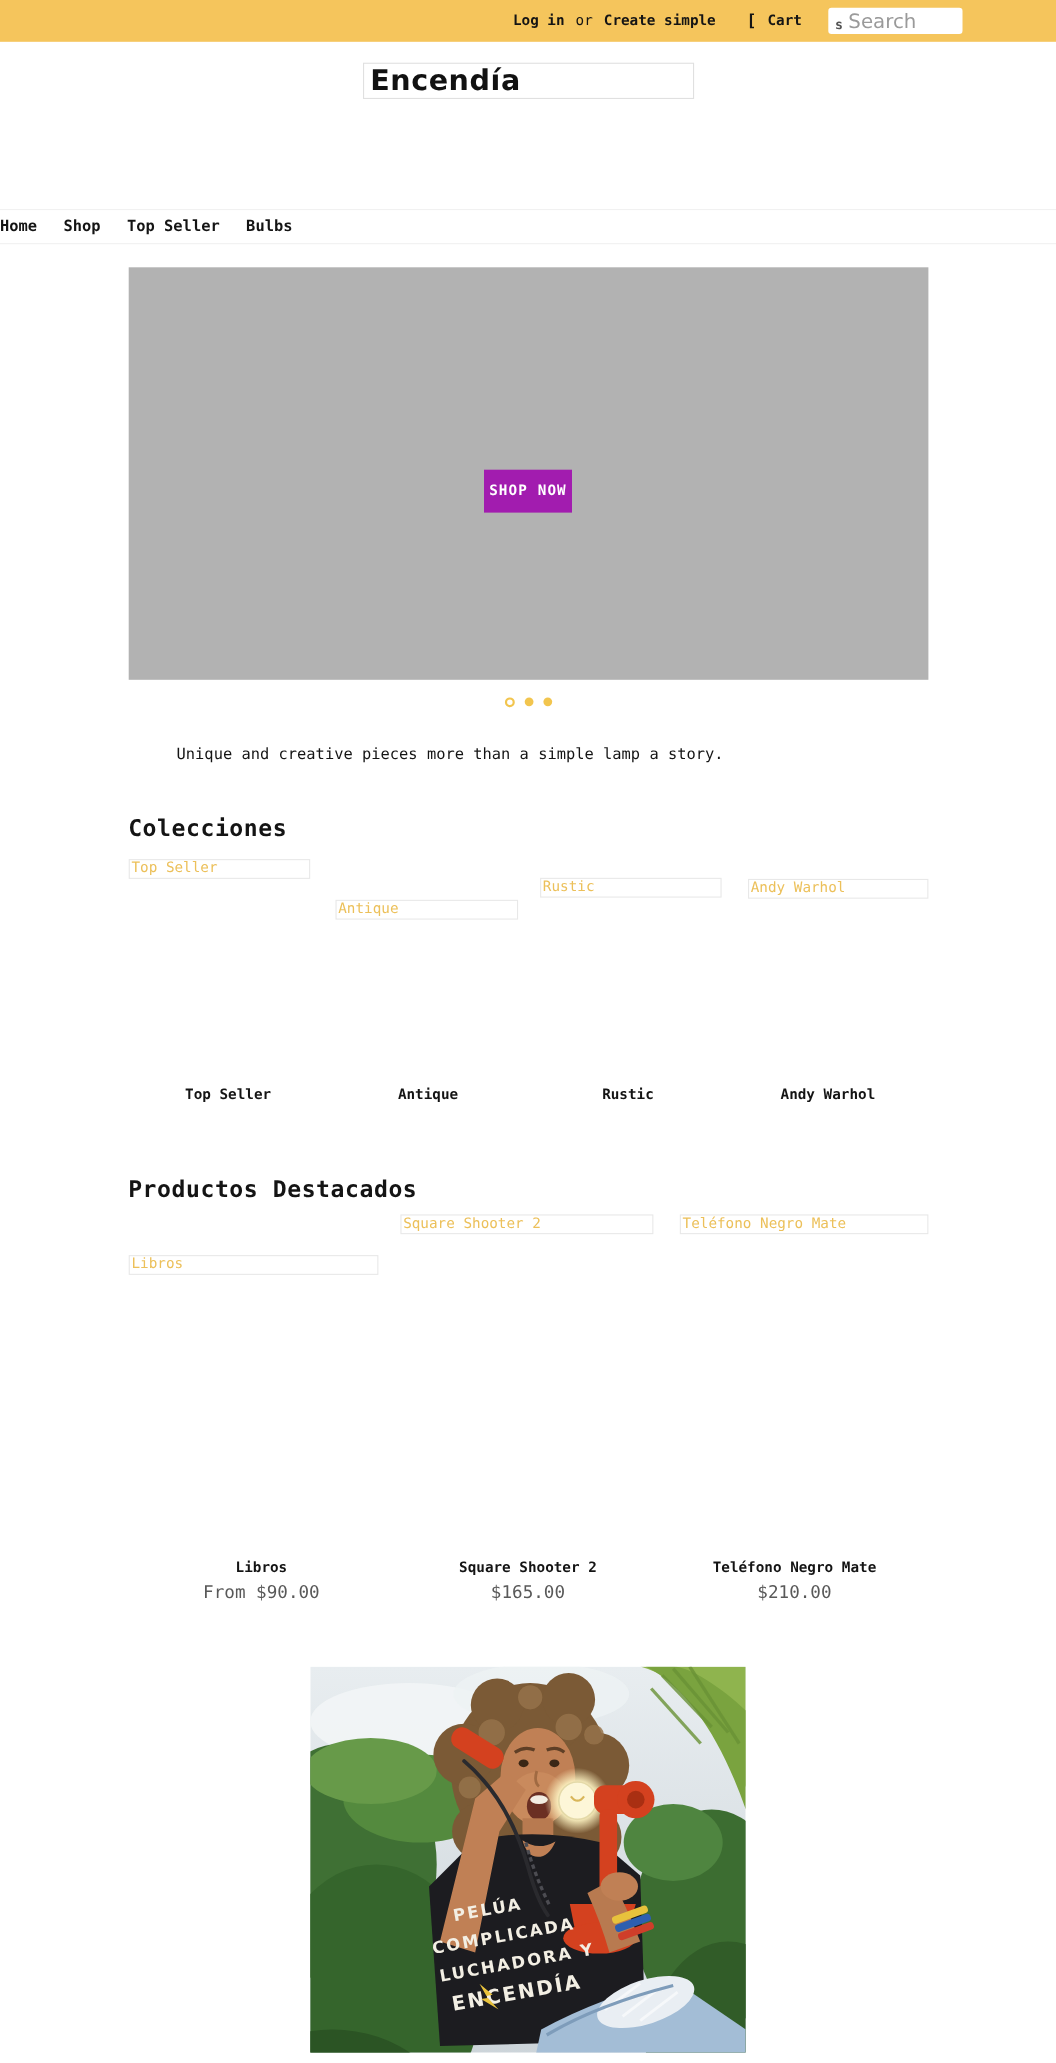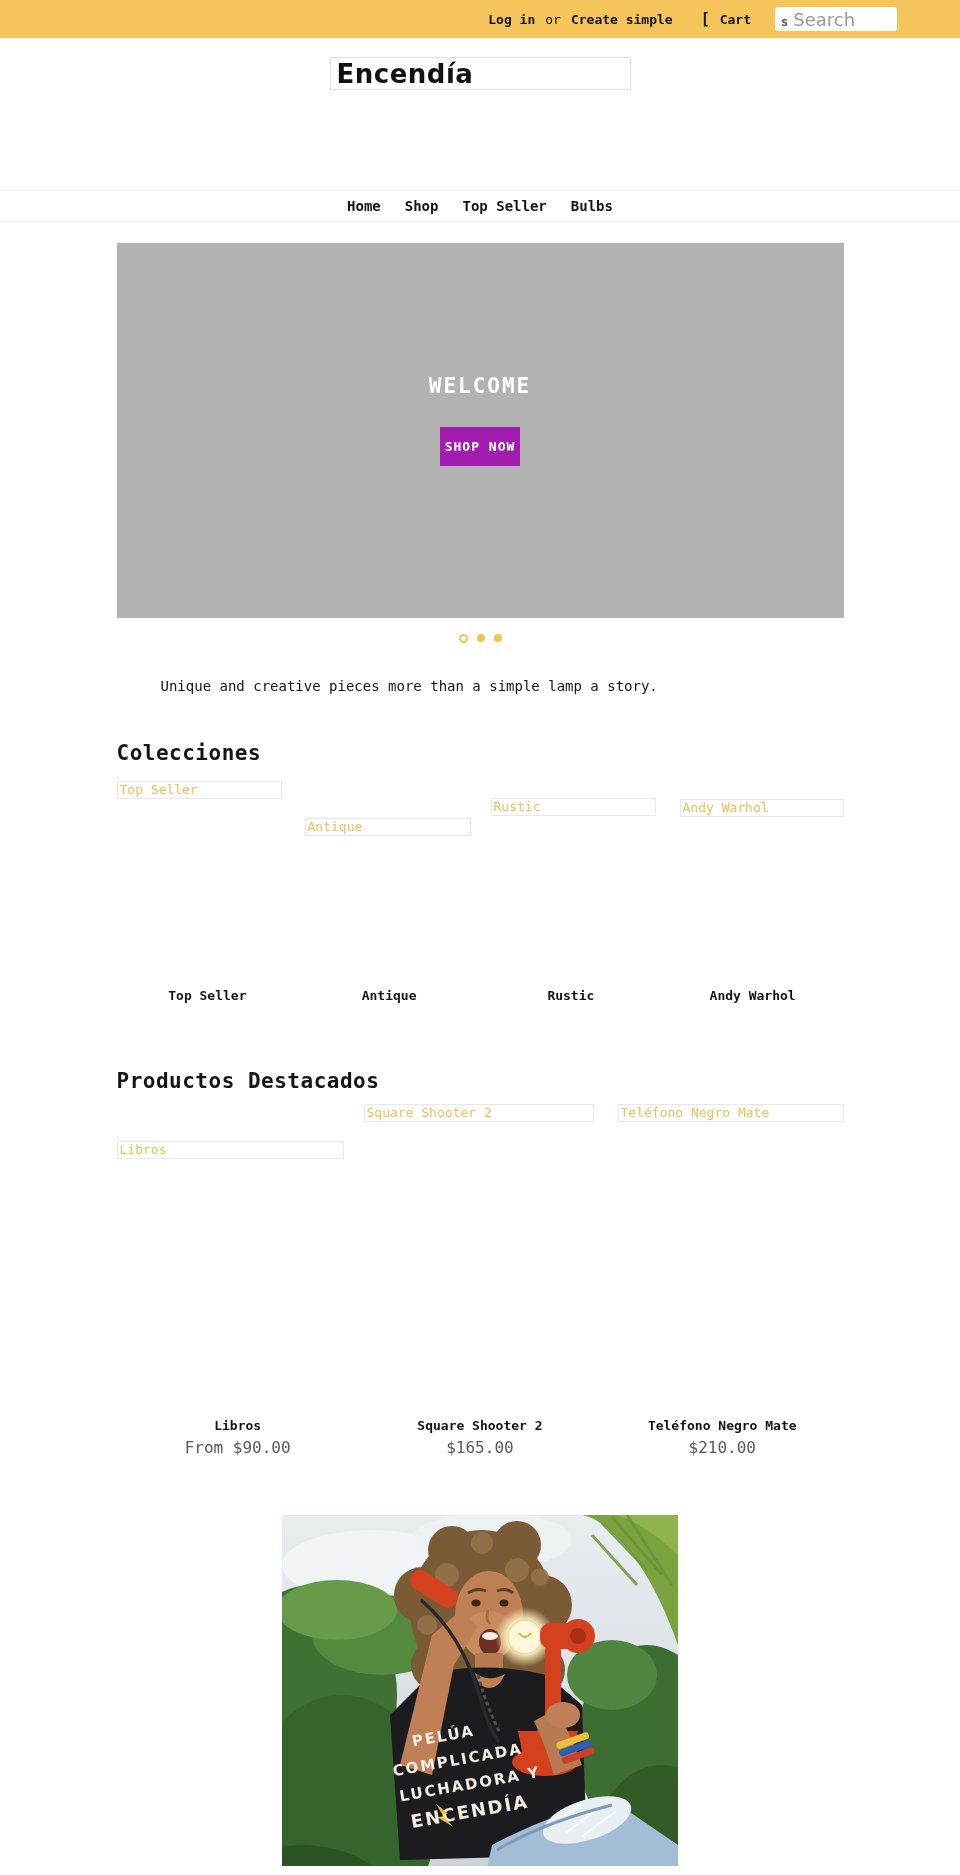--- a/index.html
+++ b/index.html
@@ -6,21 +6,21 @@
   html,body { background:#fff; }
   body {
     width:960px; height:1875px; margin:0 auto; position:relative; overflow:hidden;
     font-family:"DejaVu Sans Mono","Liberation Mono",monospace; color:#141414;
   }
   .container { width:727px; margin:0 auto; }
 
   
   .topbar {
     height:38px; background:#f5c55c; display:flex; align-items:center;
-    justify-content:flex-end; padding-right:63px; gap:10px;
+    justify-content:flex-end; padding-right:85px; gap:10px;
     font-size:13px; font-weight:bold;
   }
   .topbar a { color:#141414; text-decoration:none; }
   .topbar .sep { font-weight:normal; }
   .cart-group { display:flex; align-items:center; gap:10px; margin-left:18px; }
   .cart-glyph { font-weight:bold; font-size:15px; }
   .search-box {
     margin-left:14px; width:122px; height:24px; background:#fff; border-radius:3px;
     display:flex; align-items:center; padding:0 6px; gap:5px;
   }
@@ -37,21 +37,21 @@
     display:flex; align-items:center; padding-left:6px; background:#fff;
   }
   .logo-text {
     font-family:"DejaVu Sans","Liberation Sans",sans-serif;
     font-weight:bold; font-size:26px; letter-spacing:.5px; color:#111;
   }
 
   
   .nav {
     margin-top:100px; height:32px; border-top:1px solid #f1f1f1; border-bottom:1px solid #f1f1f1;
-    display:flex; align-items:center; justify-content:center; gap:24px;
+    display:flex; align-items:center; gap:24px;
     font-size:14px; font-weight:bold;
   }
   .nav a { color:#141414; text-decoration:none; }
 
   
   .hero {
     width:727px; height:375px; margin:21px auto 0; background:#b2b2b2; position:relative;
   }
   .hero-title {
     position:absolute; top:131px; left:0; width:100%; text-align:center;
@@ -126,21 +126,20 @@
 </div>
 
 <div class="nav">
   <a href="#">Home</a>
   <a href="#">Shop</a>
   <a href="#">Top Seller</a>
   <a href="#">Bulbs</a>
 </div>
 
 <div class="hero">
-  <div class="hero-title">WELCOME</div>
   <button class="hero-btn">SHOP NOW</button>
 </div>
 <div class="dots">
   <span class="dot active"></span>
   <span class="dot"></span>
   <span class="dot"></span>
 </div>
 
 <div class="container">
   <p class="tagline">Unique and creative pieces more than a simple lamp a story.</p>

